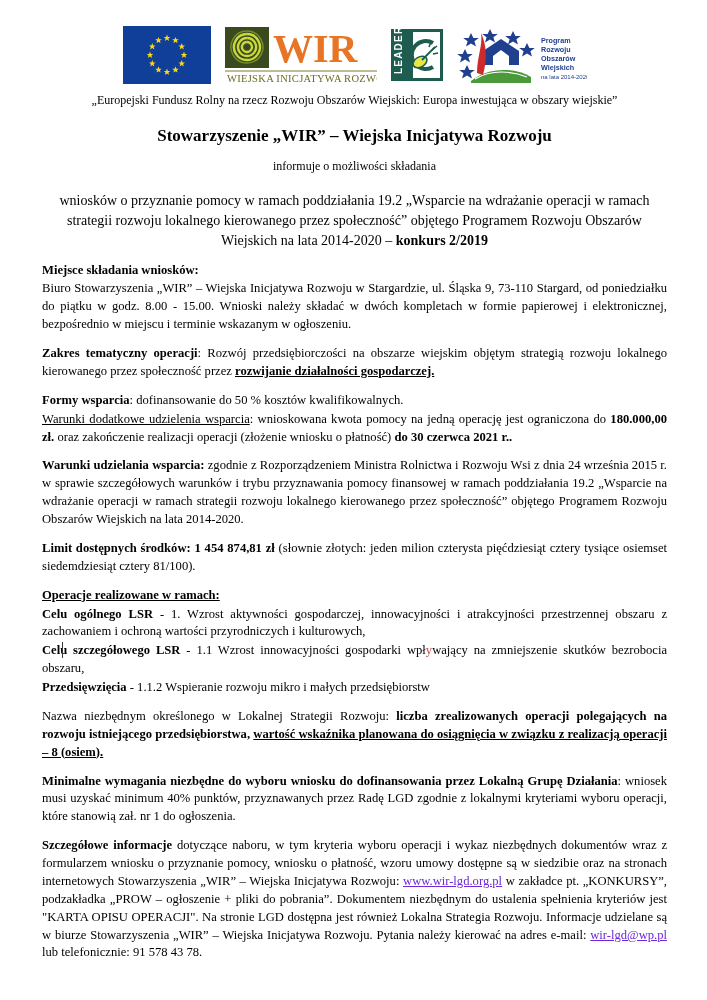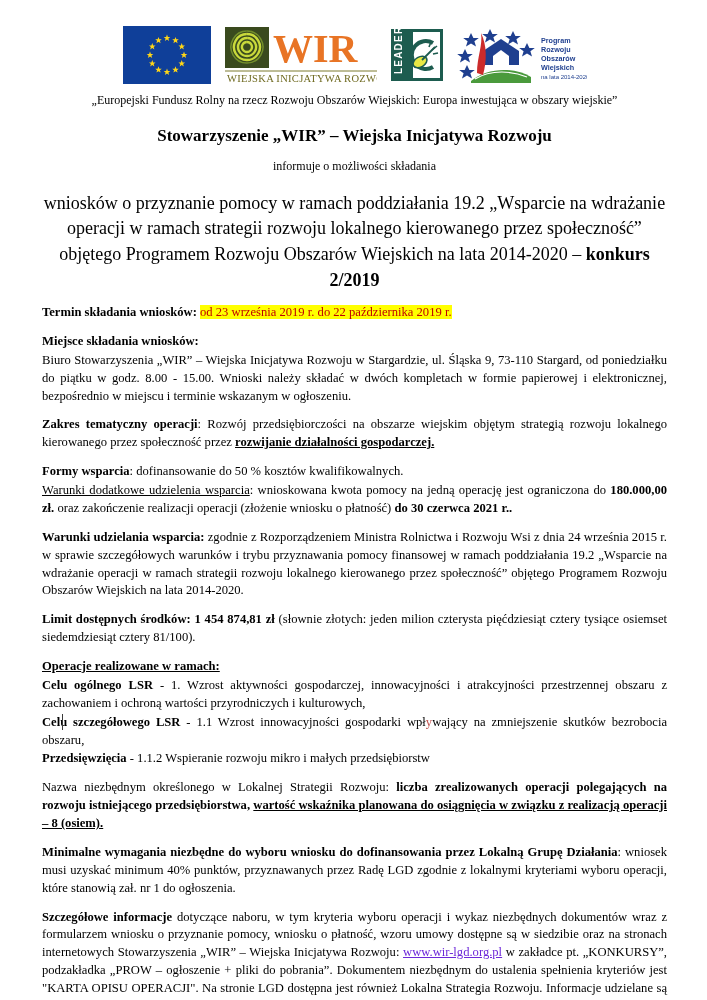--- a/index.html
+++ b/index.html
@@ -60,21 +60,21 @@
     margin: 12px;
   }
   .org-sub {
     text-align: center;
     font-size: 12px;
     line-height: 1.3;
     margin: 1px 0 0 0;
   }
   .intro {
     text-align: center;
-    font-size: 18px;
+    font-size: 14px;
     line-height: 1.42;
     margin: 16px 0 0 0;
   }
   p.para {
     font-size: 12.6px;
     line-height: 1.42;
     margin: 11px 0 0 0;
     text-align: justify;
   }
   p.para.left {
@@ -207,21 +207,20 @@
       </svg>
     </div>
 
     <div class="motto">„Europejski Fundusz Rolny na rzecz Rozwoju Obszarów Wiejskich: Europa inwestująca w obszary wiejskie”</div>
 
     <div class="org-title">Stowarzyszenie „WIR” – Wiejska Inicjatywa Rozwoju</div>
     <div class="org-sub">informuje o możliwości składania</div>
 
     <div class="intro"><span>wniosków o przyznanie pomocy w ramach poddziałania 19.2  „Wsparcie na wdrażanie operacji w ramach strategii rozwoju lokalnego kierowanego przez społeczność” objętego Programem Rozwoju Obszarów Wiejskich na lata 2014-2020 – </span><b>konkurs 2/2019</b></div>
 
-    <p class="para left"><b>Termin składania wniosków:</b> <span class="hl">od 23 września 2019 r. do  22 października 2019 r.</span></p>
 
     <p class="para left"><b>Miejsce składania wniosków:</b></p>
     <p class="para tight">Biuro Stowarzyszenia „WIR” – Wiejska Inicjatywa Rozwoju w Stargardzie, ul. Śląska 9, 73-110 Stargard, od poniedziałku do piątku w godz. 8.00 - 15.00. Wnioski należy składać w dwóch kompletach w formie papierowej i elektronicznej, bezpośrednio w miejscu i terminie wskazanym w ogłoszeniu.</p>
 
     <p class="para"><b>Zakres tematyczny operacji</b><span>:  Rozwój przedsiębiorczości na obszarze wiejskim objętym strategią rozwoju lokalnego kierowanego przez społeczność przez </span><span class="bu">rozwijanie działalności gospodarczej.</span></p>
 
     <p class="para left"><b>Formy wsparcia</b><span>: dofinansowanie do 50 % kosztów kwalifikowalnych.</span></p>
 
     <p class="para tight"><span class="u">Warunki dodatkowe udzielenia wsparcia</span><span>: wnioskowana kwota pomocy na jedną operację jest ograniczona do </span><b>180.000,00 zł.</b><span> oraz zakończenie realizacji operacji (złożenie wniosku o płatność) </span><b>do 30 czerwca 2021 r..</b></p>
 

